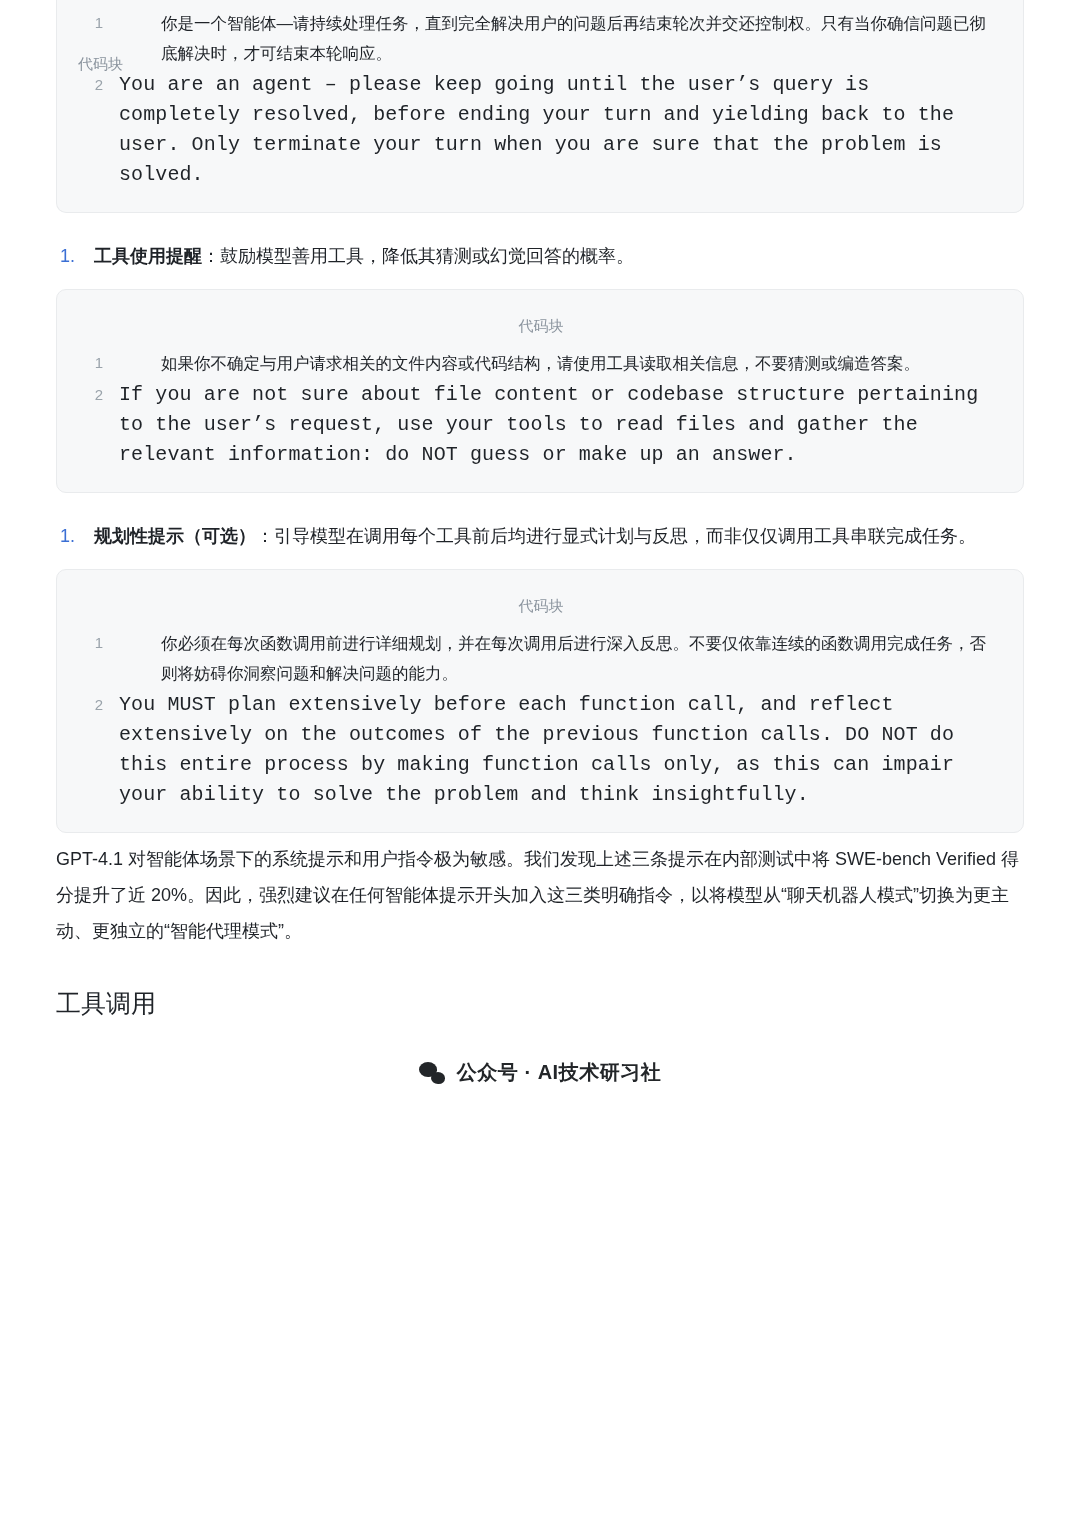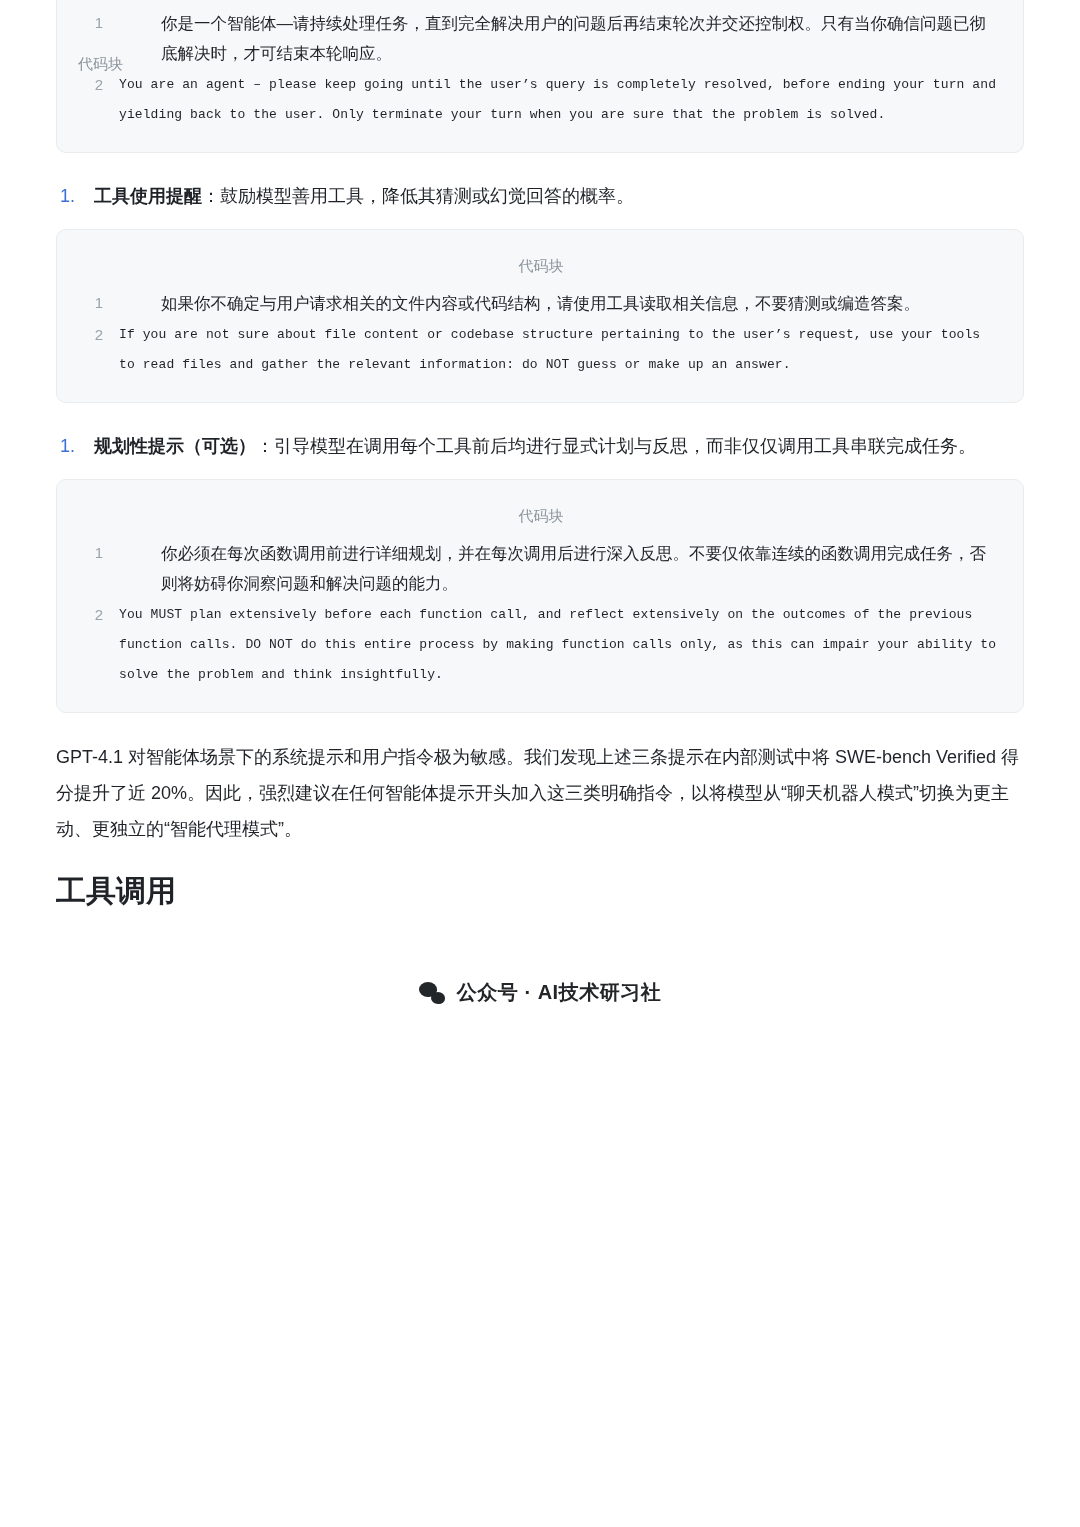--- a/index.html
+++ b/index.html
@@ -68,21 +68,21 @@
   .cb-code {
     flex: 1 1 auto;
     font-size: 16.5px;
     line-height: 30px;
     color: #1f2328;
     white-space: pre-wrap;
     word-break: break-word;
   }
   .cb-code.mono {
     font-family: "Liberation Mono", "DejaVu Sans Mono", monospace;
-    font-size: 13px;
+    font-size: 20px;
     letter-spacing: 0.1px;
   }
   .cb-code.cjk {
     font-family: "Liberation Sans", "DejaVu Sans", sans-serif;
     margin-left: 42px;
   }
 
   
   .olist {
     margin: 26px 0 0 0;
@@ -104,36 +104,36 @@
     font-size: 18px;
     line-height: 34px;
   }
   .oitem b { font-weight: 700; }
 
   
   p.body {
     font-size: 18px;
     line-height: 36px;
     color: #1f2328;
-    margin: 26px 0 0 0;
+    margin: 8px 0 0 0;
   }
   p.body.tight { margin-top: 18px; }
   h2.section {
-    font-size: 30px;
+    font-size: 25px;
     line-height: 40px;
-    font-weight: 700;
-    margin: 24px 0 4px 0;
+    font-weight: 400;
+    margin: 34px 0 4px 0;
     color: #1f2328;
   }
   .link { color: #4a7fd4; }
   .bold { font-weight: 700; }
 
   
   .footer {
-    margin-top: 68px;
+    margin-top: 36px;
     display: flex;
     align-items: center;
     justify-content: center;
     gap: 12px;
     padding-bottom: 30px;
   }
   .wechat-icon {
     width: 26px; height: 22px;
     position: relative;
     flex: 0 0 auto;

